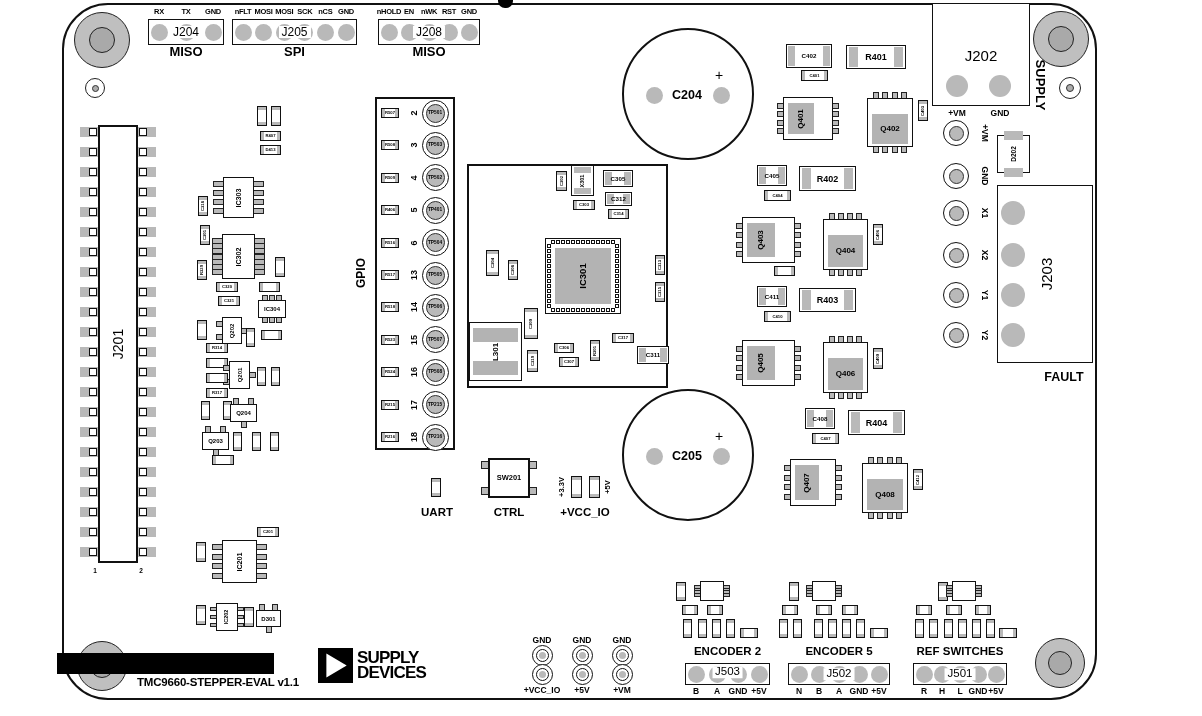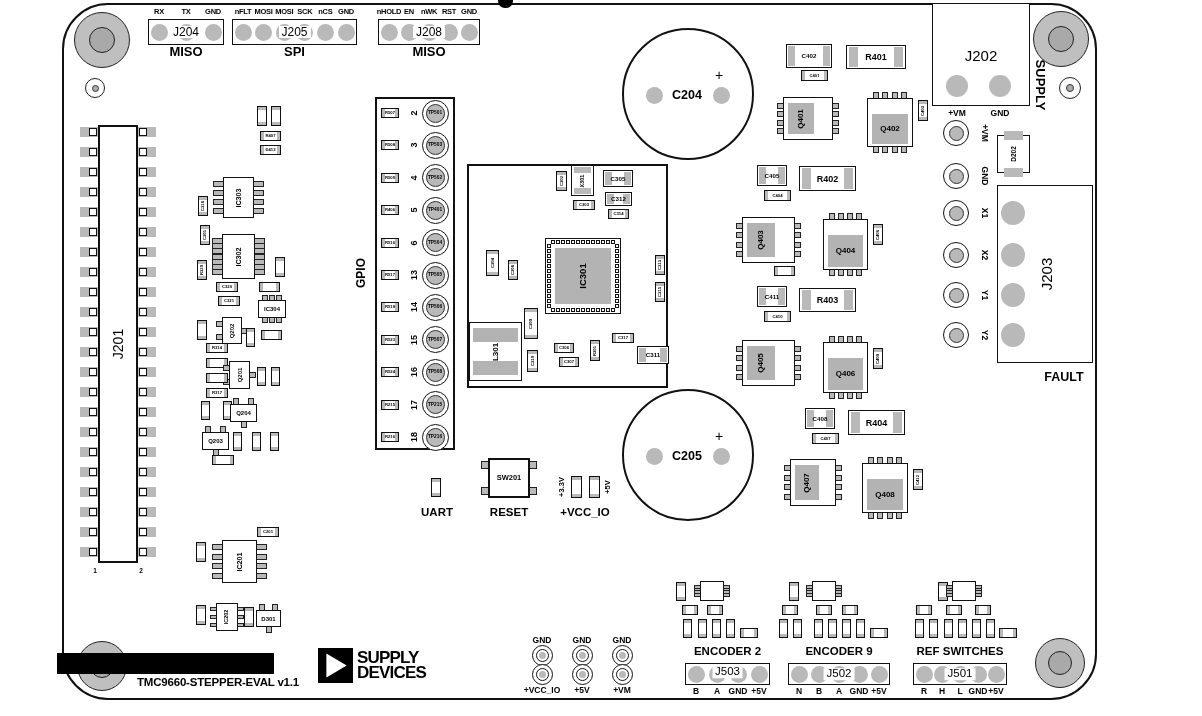--- a/index.html
+++ b/index.html
@@ -299,21 +299,21 @@
     <div class="a" style="left: 645.5px; top: 86.5px; width: 17px; height: 17px; border-radius: 50%; background: rgb(185, 185, 185); border: none;"></div>
     <div class="a" style="left: 712.5px; top: 86.5px; width: 17px; height: 17px; border-radius: 50%; background: rgb(185, 185, 185); border: none;"></div>
     <div class="a" style="left: 687px; top: 95px; font-size: 12.5px; line-height: 1; white-space: nowrap; font-weight: bold; transform: translate(-50%, -50%); letter-spacing: 0px;">C204</div>
     <div class="a" style="left: 719px; top: 75px; font-size: 14px; line-height: 1; white-space: nowrap; font-weight: normal; transform: translate(-50%, -50%); letter-spacing: 0px;">+</div>
     <div class="a" style="left: 622px; top: 389px; width: 132px; height: 132px; border-radius: 50%; background: rgb(255, 255, 255); border: 2px solid rgb(17, 17, 17);"></div>
     <div class="a" style="left: 645.5px; top: 447.5px; width: 17px; height: 17px; border-radius: 50%; background: rgb(185, 185, 185); border: none;"></div>
     <div class="a" style="left: 712.5px; top: 447.5px; width: 17px; height: 17px; border-radius: 50%; background: rgb(185, 185, 185); border: none;"></div>
     <div class="a" style="left: 687px; top: 456px; font-size: 12.5px; line-height: 1; white-space: nowrap; font-weight: bold; transform: translate(-50%, -50%); letter-spacing: 0px;">C205</div>
     <div class="a" style="left: 719px; top: 436px; font-size: 14px; line-height: 1; white-space: nowrap; font-weight: normal; transform: translate(-50%, -50%); letter-spacing: 0px;">+</div>
     <div class="a" style="left: 437px; top: 513px; font-size: 11.5px; line-height: 1; white-space: nowrap; font-weight: bold; transform: translate(-50%, -50%); letter-spacing: 0px;">UART</div>
-    <div class="a" style="left: 509px; top: 513px; font-size: 11.5px; line-height: 1; white-space: nowrap; font-weight: bold; transform: translate(-50%, -50%); letter-spacing: 0px;">RESET</div>
+    <div class="a" style="left: 509px; top: 513px; font-size: 11.5px; line-height: 1; white-space: nowrap; font-weight: bold; transform: translate(-50%, -50%); letter-spacing: 0px;">CTRL</div>
     <div class="a" style="left: 585px; top: 513px; font-size: 11.5px; line-height: 1; white-space: nowrap; font-weight: bold; transform: translate(-50%, -50%); letter-spacing: 0px;">+VCC_IO</div>
     <div class="a" style="left: 562px; top: 487px; font-size: 7.5px; line-height: 1; white-space: nowrap; font-weight: bold; transform: translate(-50%, -50%) rotate(-90deg); letter-spacing: 0px;">+3.3V</div>
     <div class="a" style="left: 608px; top: 487px; font-size: 7.5px; line-height: 1; white-space: nowrap; font-weight: bold; transform: translate(-50%, -50%) rotate(-90deg); letter-spacing: 0px;">+5V</div>
     <div class="a" style="left: 542px; top: 640px; font-size: 8.5px; line-height: 1; white-space: nowrap; font-weight: bold; transform: translate(-50%, -50%); letter-spacing: 0px;">GND</div>
     <div class="a" style="left: 531.5px; top: 644.5px; width: 21px; height: 21px; border-radius: 50%; background: rgb(255, 255, 255); border: 1.5px solid rgb(17, 17, 17);"></div>
     <div class="a" style="left: 535.5px; top: 648.5px; width: 13px; height: 13px; border-radius: 50%; background: rgb(255, 255, 255); border: 1.2px solid rgb(17, 17, 17);"></div>
     <div class="a" style="left: 538.5px; top: 651.5px; width: 7px; height: 7px; border-radius: 50%; background: rgb(185, 185, 185); border: none;"></div>
     <div class="a" style="left: 531.5px; top: 663.5px; width: 21px; height: 21px; border-radius: 50%; background: rgb(255, 255, 255); border: 1.5px solid rgb(17, 17, 17);"></div>
     <div class="a" style="left: 535.5px; top: 667.5px; width: 13px; height: 13px; border-radius: 50%; background: rgb(255, 255, 255); border: 1.2px solid rgb(17, 17, 17);"></div>
     <div class="a" style="left: 538.5px; top: 670.5px; width: 7px; height: 7px; border-radius: 50%; background: rgb(185, 185, 185); border: none;"></div>
@@ -338,21 +338,21 @@
     <div class="a" style="left: 685px; top: 663px; width: 85px; height: 22px; background: rgb(255, 255, 255); border: 1.6px solid rgb(17, 17, 17);"></div>
     <div class="a" style="left: 687.5px; top: 665.5px; width: 17px; height: 17px; border-radius: 50%; background: rgb(185, 185, 185); border: none;"></div>
     <div class="a" style="left: 696px; top: 691px; font-size: 8.5px; line-height: 1; white-space: nowrap; font-weight: bold; transform: translate(-50%, -50%); letter-spacing: 0px;">B</div>
     <div class="a" style="left: 708.5px; top: 665.5px; width: 17px; height: 17px; border-radius: 50%; background: rgb(185, 185, 185); border: none;"></div>
     <div class="a" style="left: 717px; top: 691px; font-size: 8.5px; line-height: 1; white-space: nowrap; font-weight: bold; transform: translate(-50%, -50%); letter-spacing: 0px;">A</div>
     <div class="a" style="left: 729.5px; top: 665.5px; width: 17px; height: 17px; border-radius: 50%; background: rgb(185, 185, 185); border: none;"></div>
     <div class="a" style="left: 738px; top: 691px; font-size: 8.5px; line-height: 1; white-space: nowrap; font-weight: bold; transform: translate(-50%, -50%); letter-spacing: 0px;">GND</div>
     <div class="a" style="left: 750.5px; top: 665.5px; width: 17px; height: 17px; border-radius: 50%; background: rgb(185, 185, 185); border: none;"></div>
     <div class="a" style="left: 759px; top: 691px; font-size: 8.5px; line-height: 1; white-space: nowrap; font-weight: bold; transform: translate(-50%, -50%); letter-spacing: 0px;">+5V</div>
     <div class="a" style="left: 727.5px; top: 672px; font-size: 11.5px; line-height: 1; white-space: nowrap; font-weight: normal; transform: translate(-50%, -50%); letter-spacing: 0px; background: rgb(255, 255, 255); padding: 0px 3px; z-index: 3;">J503</div>
-    <div class="a" style="left: 839px; top: 652px; font-size: 11.5px; line-height: 1; white-space: nowrap; font-weight: bold; transform: translate(-50%, -50%); letter-spacing: 0px;">ENCODER 9</div>
+    <div class="a" style="left: 839px; top: 652px; font-size: 11.5px; line-height: 1; white-space: nowrap; font-weight: bold; transform: translate(-50%, -50%); letter-spacing: 0px;">ENCODER 5</div>
     <div class="a" style="left: 788px; top: 663px; width: 102px; height: 22px; background: rgb(255, 255, 255); border: 1.6px solid rgb(17, 17, 17);"></div>
     <div class="a" style="left: 790.5px; top: 665.5px; width: 17px; height: 17px; border-radius: 50%; background: rgb(185, 185, 185); border: none;"></div>
     <div class="a" style="left: 799px; top: 691px; font-size: 8.5px; line-height: 1; white-space: nowrap; font-weight: bold; transform: translate(-50%, -50%); letter-spacing: 0px;">N</div>
     <div class="a" style="left: 810.5px; top: 665.5px; width: 17px; height: 17px; border-radius: 50%; background: rgb(185, 185, 185); border: none;"></div>
     <div class="a" style="left: 819px; top: 691px; font-size: 8.5px; line-height: 1; white-space: nowrap; font-weight: bold; transform: translate(-50%, -50%); letter-spacing: 0px;">B</div>
     <div class="a" style="left: 830.5px; top: 665.5px; width: 17px; height: 17px; border-radius: 50%; background: rgb(185, 185, 185); border: none;"></div>
     <div class="a" style="left: 839px; top: 691px; font-size: 8.5px; line-height: 1; white-space: nowrap; font-weight: bold; transform: translate(-50%, -50%); letter-spacing: 0px;">A</div>
     <div class="a" style="left: 850.5px; top: 665.5px; width: 17px; height: 17px; border-radius: 50%; background: rgb(185, 185, 185); border: none;"></div>
     <div class="a" style="left: 859px; top: 691px; font-size: 8.5px; line-height: 1; white-space: nowrap; font-weight: bold; transform: translate(-50%, -50%); letter-spacing: 0px;">GND</div>
     <div class="a" style="left: 870.5px; top: 665.5px; width: 17px; height: 17px; border-radius: 50%; background: rgb(185, 185, 185); border: none;"></div>

